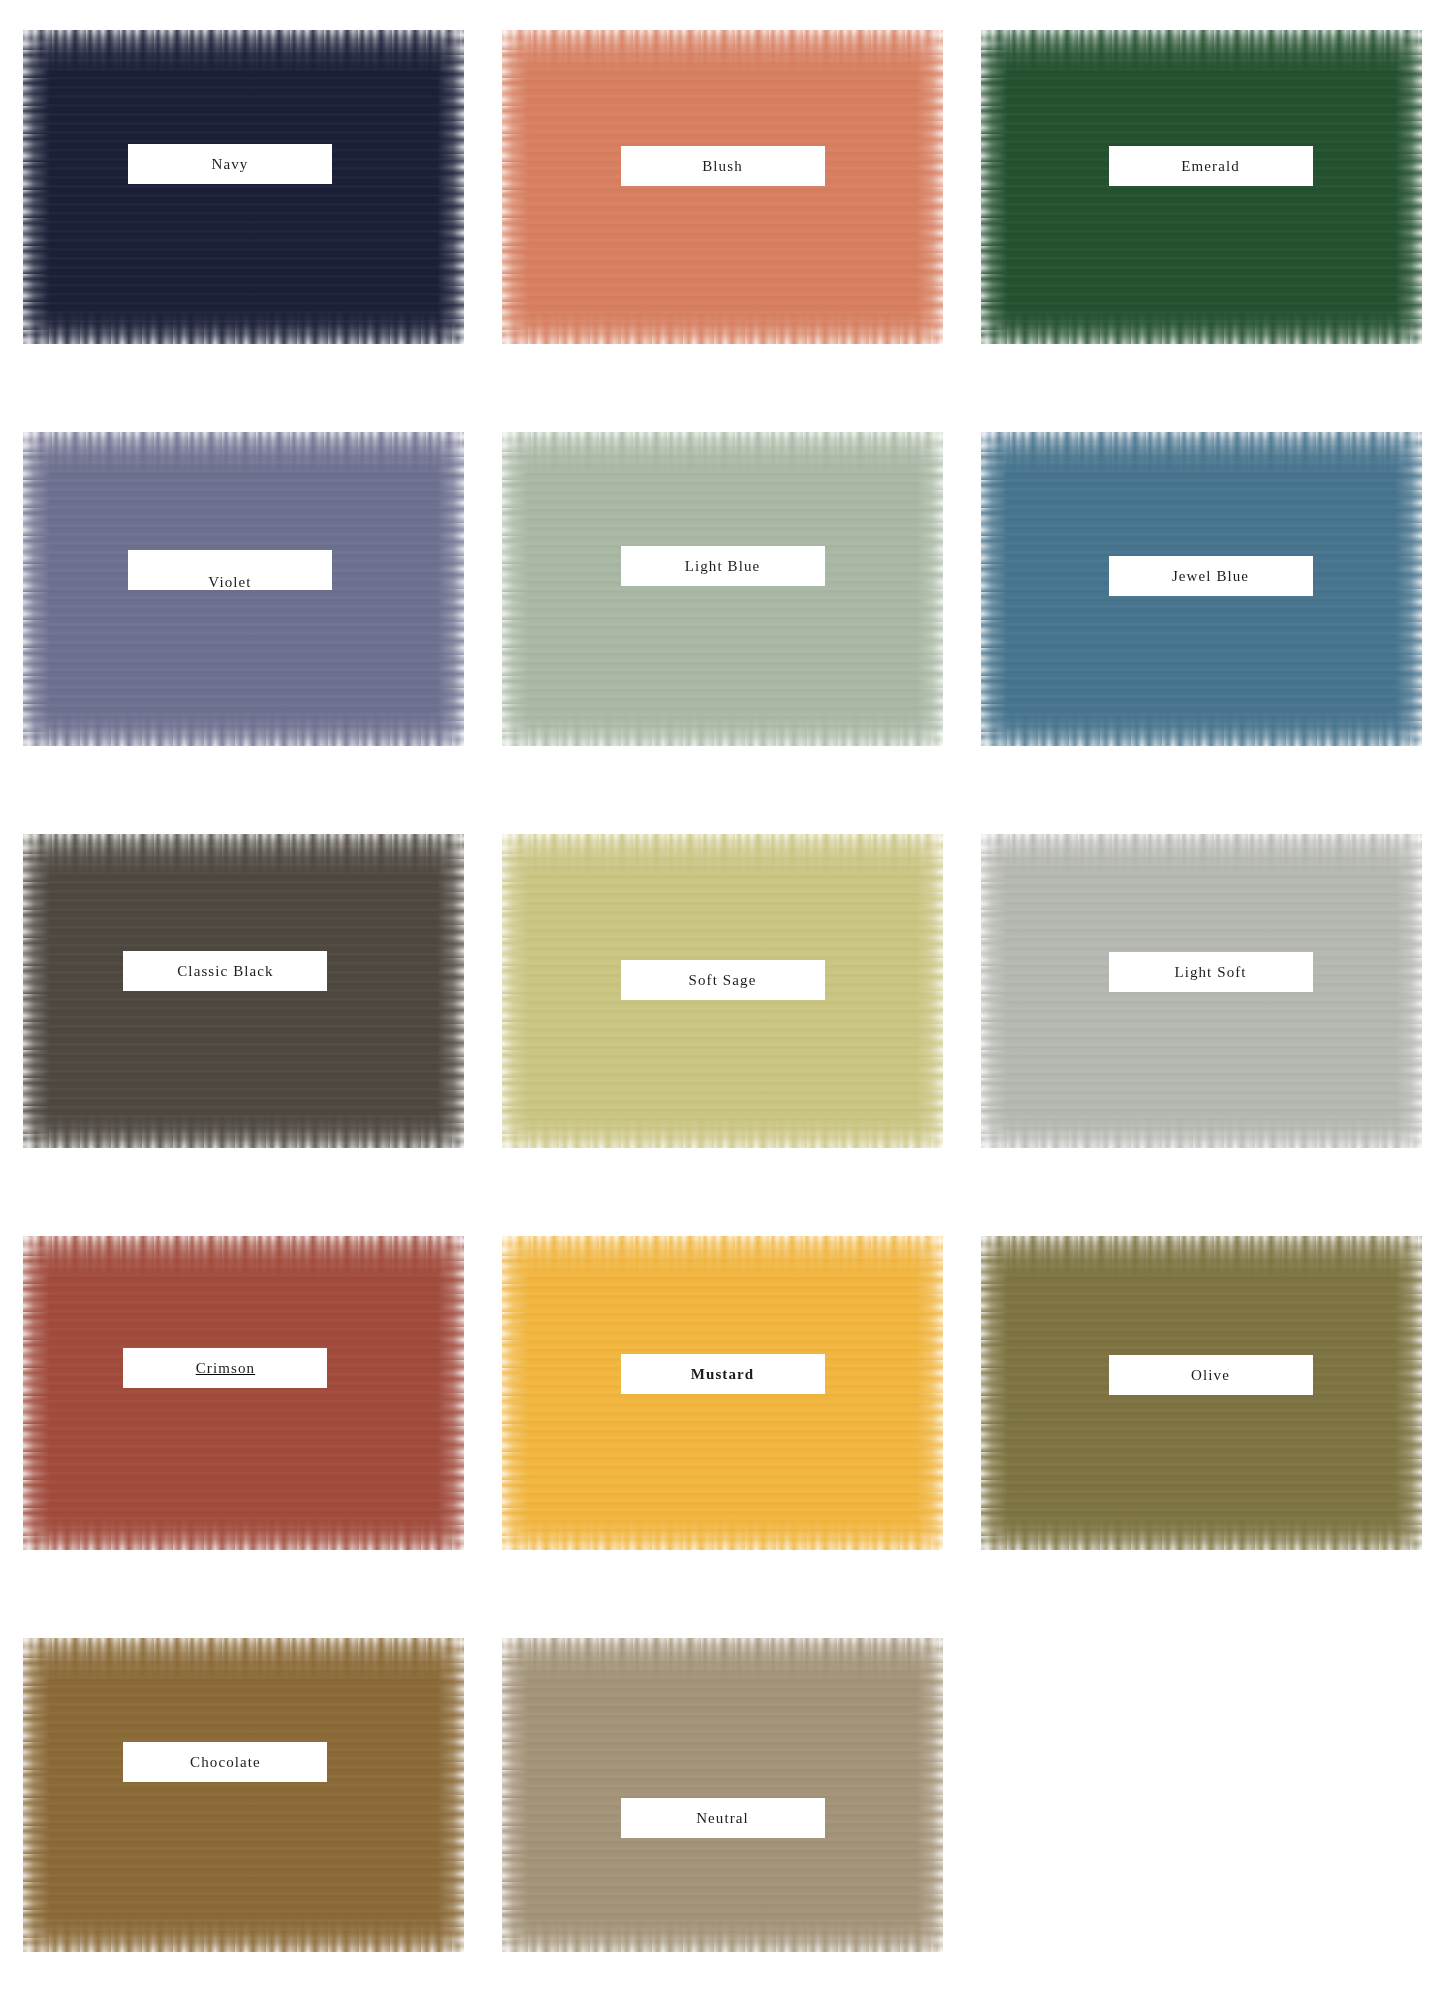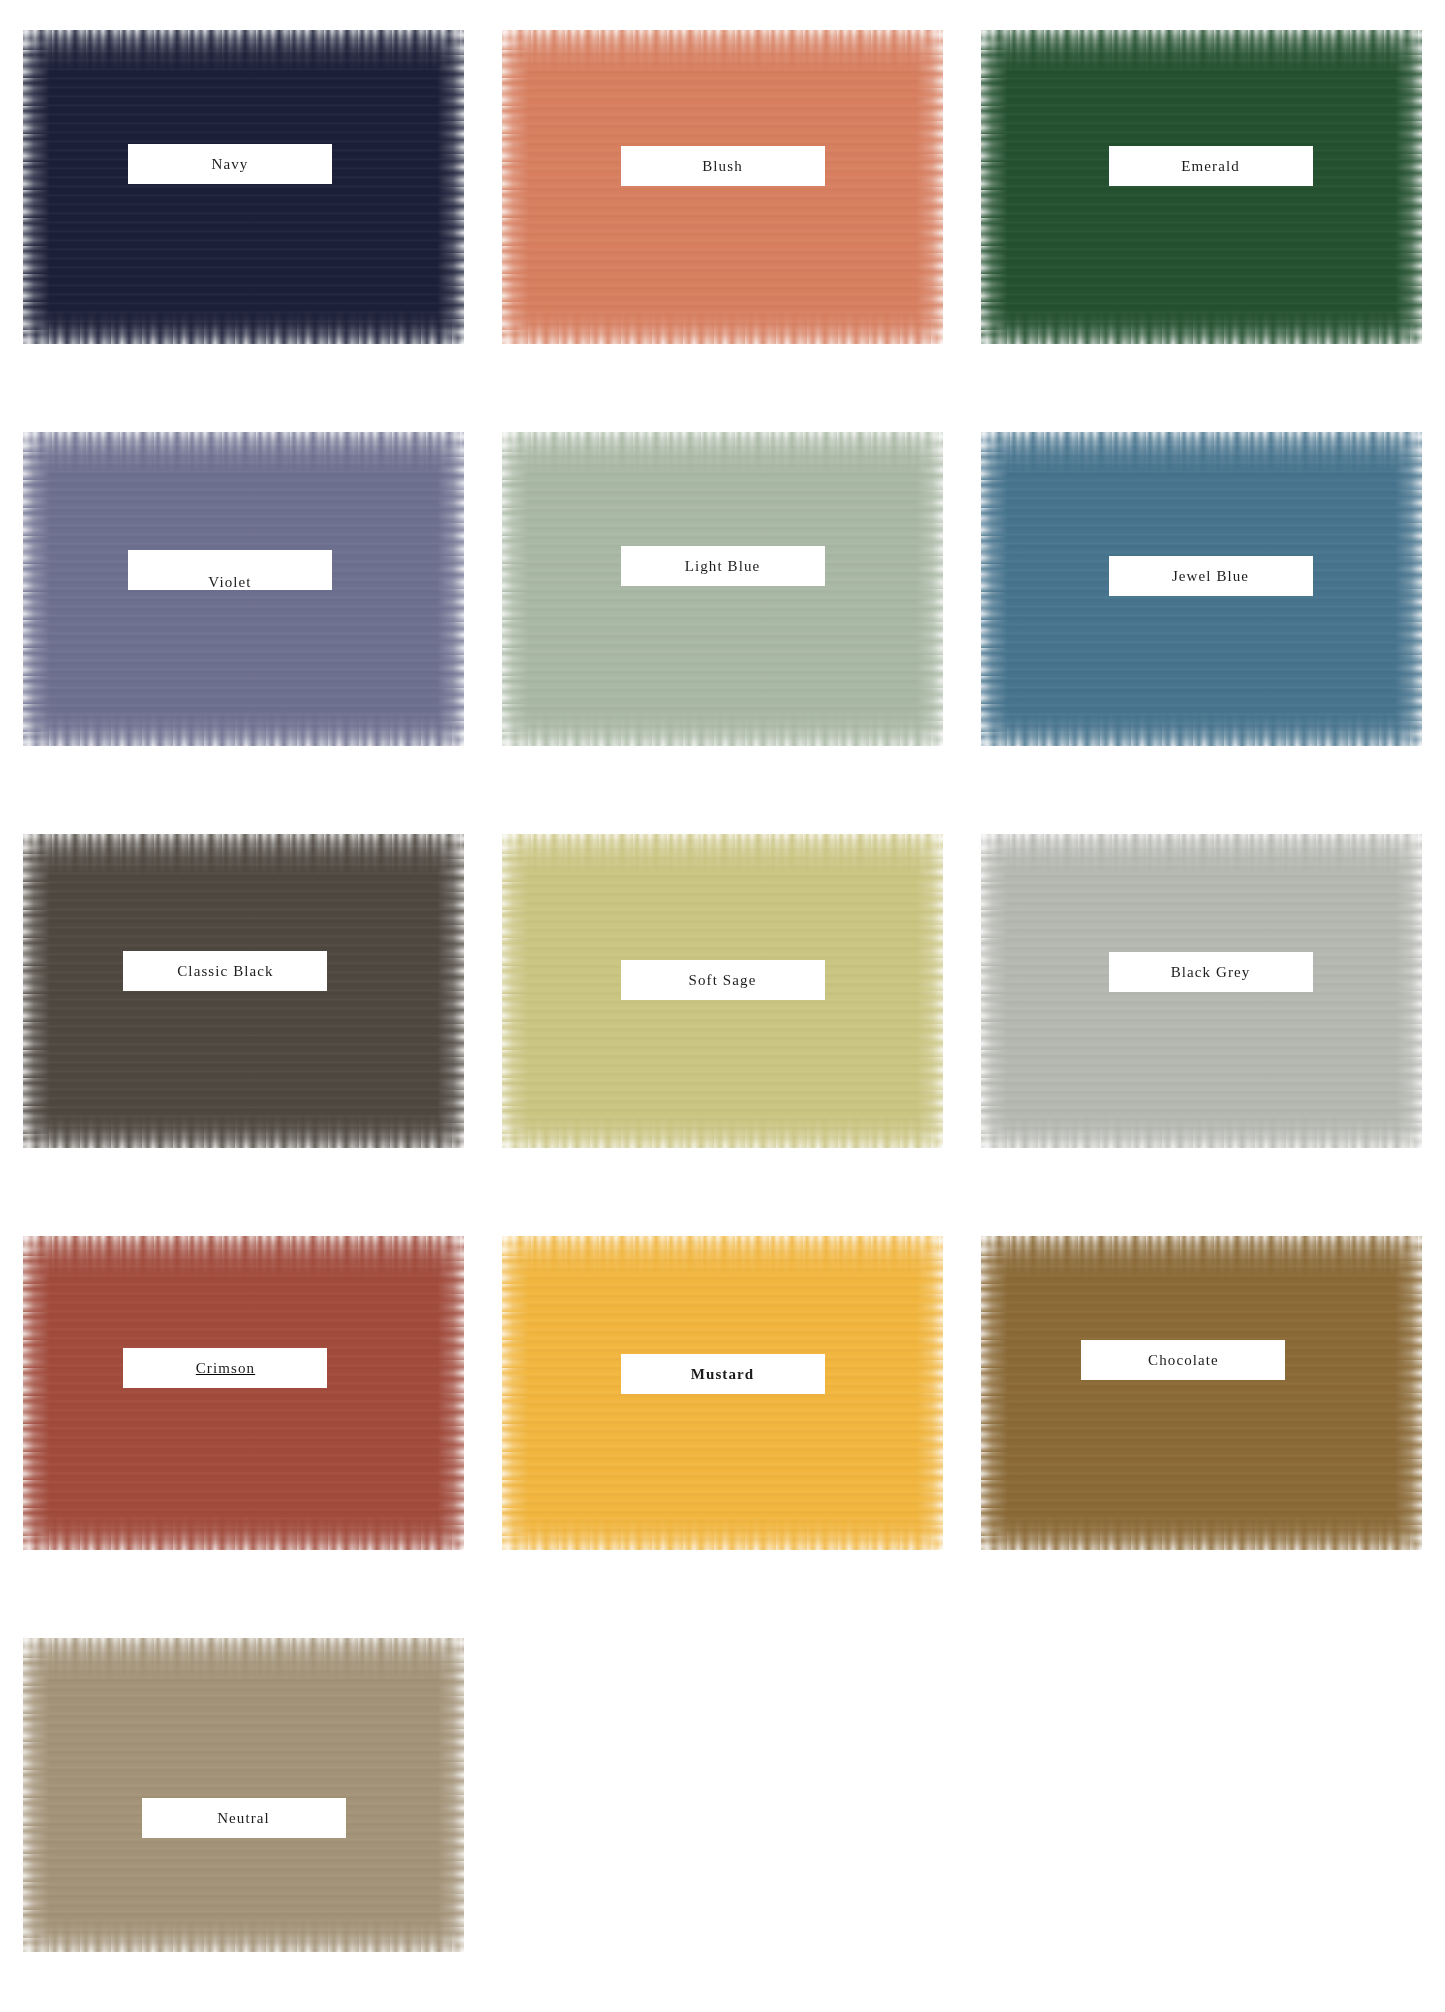--- a/index.html
+++ b/index.html
@@ -283,21 +283,21 @@
 
     <div class="swatch-cell cell-8">
       <div class="paint-block">
         <div class="paint-fill" style="background-color: rgb(181, 183, 177);"></div>
         <div class="edge edge-top"></div>
         <div class="edge edge-bottom"></div>
         <div class="edge edge-left"></div>
         <div class="edge edge-right"></div>
       </div>
       <div class="name-plate">
-        <span class="name-plate-label">Black Grey</span>
+        <span class="name-plate-label">Light Soft</span>
       </div>
     </div>
 
     <div class="swatch-cell cell-9">
       <div class="paint-block">
         <div class="paint-fill" style="background-color: rgb(161, 75, 60);"></div>
         <div class="edge edge-top"></div>
         <div class="edge edge-bottom"></div>
         <div class="edge edge-left"></div>
         <div class="edge edge-right"></div>
@@ -313,20 +313,32 @@
         <div class="edge edge-top"></div>
         <div class="edge edge-bottom"></div>
         <div class="edge edge-left"></div>
         <div class="edge edge-right"></div>
       </div>
       <div class="name-plate">
         <span class="name-plate-label">Mustard</span>
       </div>
     </div>
 
+    <div class="swatch-cell cell-11">
+      <div class="paint-block">
+        <div class="paint-fill" style="background-color: rgb(126, 116, 66);"></div>
+        <div class="edge edge-top"></div>
+        <div class="edge edge-bottom"></div>
+        <div class="edge edge-left"></div>
+        <div class="edge edge-right"></div>
+      </div>
+      <div class="name-plate">
+        <span class="name-plate-label">Olive</span>
+      </div>
+    </div>
 
     <div class="swatch-cell cell-12">
       <div class="paint-block">
         <div class="paint-fill" style="background-color: rgb(139, 106, 55);"></div>
         <div class="edge edge-top"></div>
         <div class="edge edge-bottom"></div>
         <div class="edge edge-left"></div>
         <div class="edge edge-right"></div>
       </div>
       <div class="name-plate">

